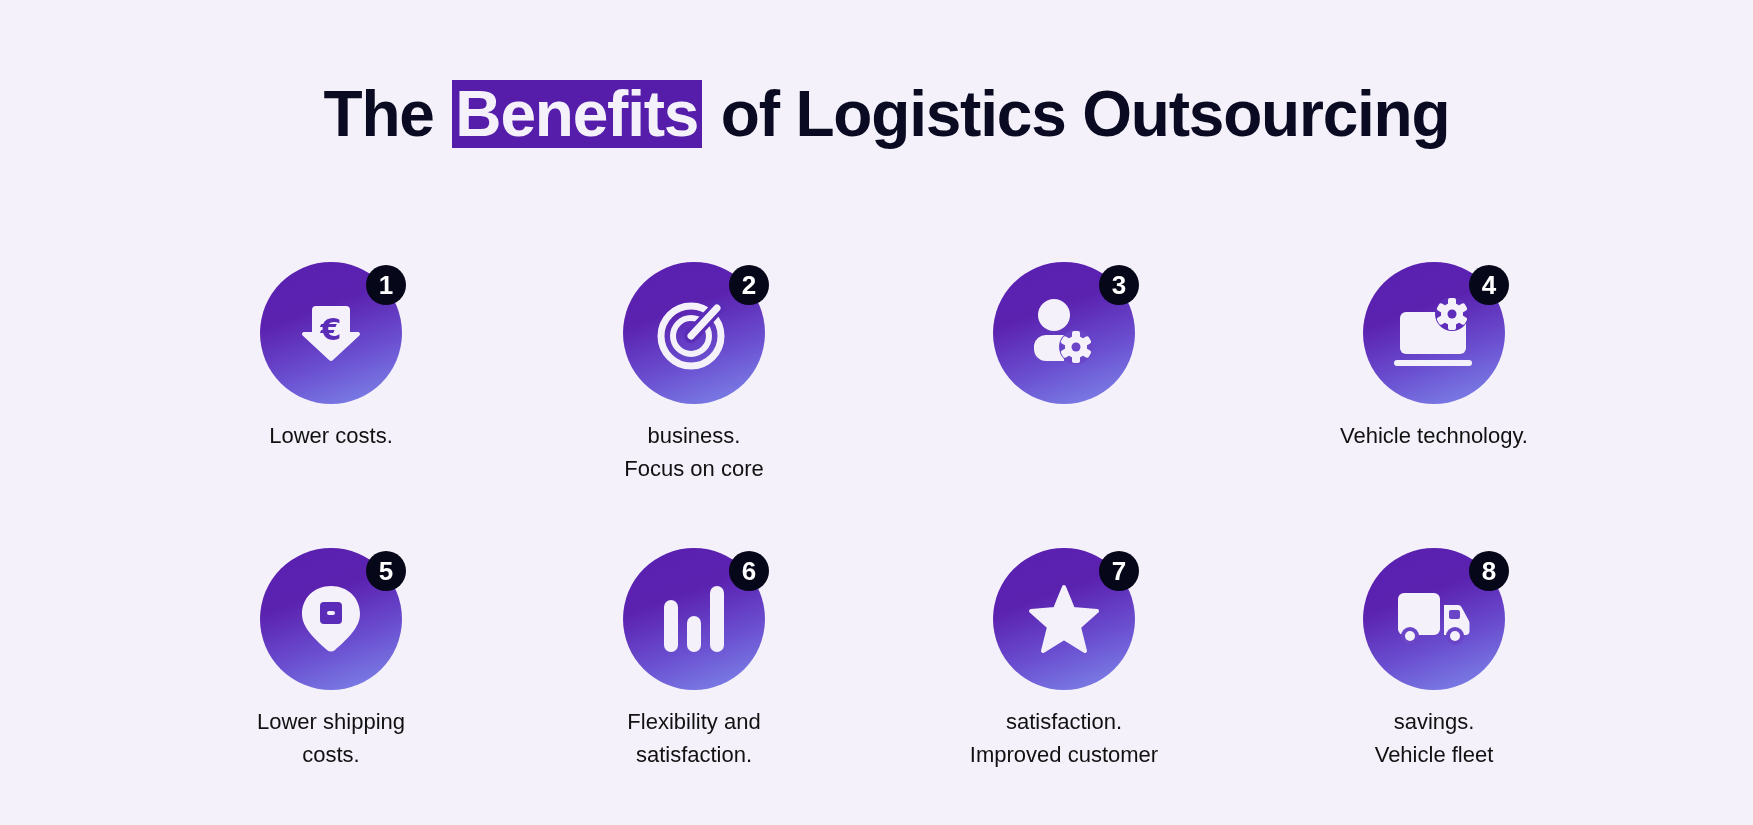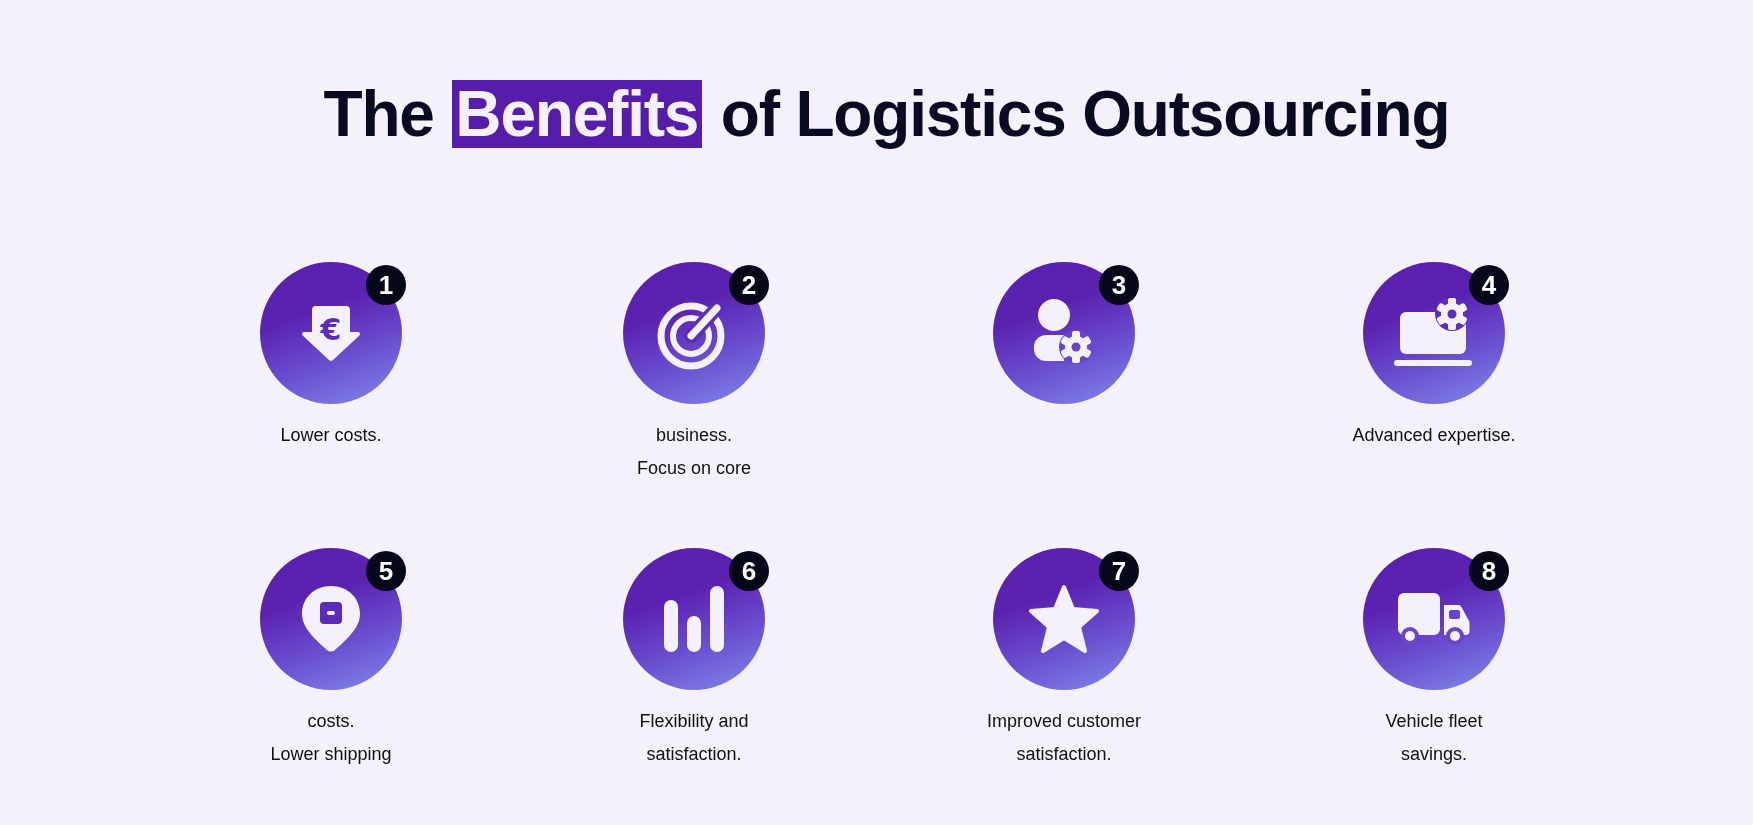--- a/index.html
+++ b/index.html
@@ -58,21 +58,21 @@
     color: #ffffff;
     font-weight: 700;
     font-size: 26px;
     line-height: 40px;
     text-align: center;
     right: -4px;
     top: 3px;
   }
   .label {
     margin-top: 15px;
-    font-size: 18px;
+    font-size: 22px;
     line-height: 33px;
     color: #111111;
   }
 </style>
 </head>
 <body>
 
 <h1 class="title">
   <span>The</span>
   <span class="hl">Benefits</span>
@@ -141,37 +141,37 @@
           <rect x="-4" y="-16" width="8" height="32" rx="2" transform="rotate(60)"></rect>
           <rect x="-4" y="-16" width="8" height="32" rx="2" transform="rotate(120)"></rect>
           <circle r="11"></circle>
         </g>
         <circle r="4.5" fill="#5E2DB9"></circle>
       </g>
     </svg>
     <div class="badge">4</div>
   </div>
   <div class="label">
-    <div>Advanced expertise.</div>
+    <div>Vehicle technology.</div>
     <div></div>
   </div>
 </div>
 
 <div class="item" style="left:181px; top:548px;">
   <div class="circle">
     <svg class="glyph" width="70" height="74" viewBox="0 0 70 74">
       <path d="M35 4 C18 4 6 16 6 32 C6 46 20 58 31 68 a6 6 0 0 0 8 0 C50 58 64 46 64 32 C64 16 52 4 35 4 z" fill="#F4F1FB"></path>
       <rect x="24" y="20" width="22" height="22" rx="4" fill="#5A2CB8"></rect>
       <rect x="31" y="29" width="8" height="4" rx="2" fill="#F4F1FB"></rect>
     </svg>
     <div class="badge">5</div>
   </div>
   <div class="label">
+    <div>Lower shipping</div>
     <div>costs.</div>
-    <div>Lower shipping</div>
   </div>
 </div>
 
 <div class="item" style="left:544px; top:548px;">
   <div class="circle">
     <svg class="glyph" width="70" height="70" viewBox="0 0 70 70">
       <rect x="5" y="16" width="14" height="52" rx="7" fill="#F4F1FB"></rect>
       <rect x="28" y="32" width="14" height="36" rx="7" fill="#F4F1FB"></rect>
       <rect x="51" y="2" width="14" height="66" rx="7" fill="#F4F1FB"></rect>
     </svg>
@@ -184,35 +184,35 @@
 </div>
 
 <div class="item" style="left:914px; top:548px;">
   <div class="circle">
     <svg class="glyph" width="72" height="70" viewBox="0 0 72 70">
       <path d="M36 3 L45 25 L69 27 L51 43 L57 67 L36 54 L15 67 L21 43 L3 27 L27 25 Z" fill="#F4F1FB" stroke="#F4F1FB" stroke-width="4" stroke-linejoin="round"></path>
     </svg>
     <div class="badge">7</div>
   </div>
   <div class="label">
+    <div>satisfaction.</div>
     <div>Improved customer</div>
-    <div>satisfaction.</div>
   </div>
 </div>
 
 <div class="item" style="left:1284px; top:548px;">
   <div class="circle">
     <svg class="glyph" width="76" height="56" viewBox="0 0 76 56">
       <rect x="2" y="2" width="42" height="42" rx="6" fill="#F4F1FB"></rect>
       <path d="M48 14 h14 a4 4 0 0 1 3.6 2.2 L73 30 a4 4 0 0 1 0.5 2 V40 a4 4 0 0 1 -4 4 H48 z" fill="#F4F1FB"></path>
       <rect x="53" y="19" width="11" height="9" rx="2" fill="#6A45C8"></rect>
       <circle cx="14" cy="45" r="9" fill="#6A45C8"></circle>
       <circle cx="14" cy="45" r="5" fill="#F4F1FB"></circle>
       <circle cx="59" cy="45" r="9" fill="#6A45C8"></circle>
       <circle cx="59" cy="45" r="5" fill="#F4F1FB"></circle>
     </svg>
     <div class="badge">8</div>
   </div>
   <div class="label">
+    <div>savings.</div>
     <div>Vehicle fleet</div>
-    <div>savings.</div>
   </div>
 </div>
 
 </body></html>

